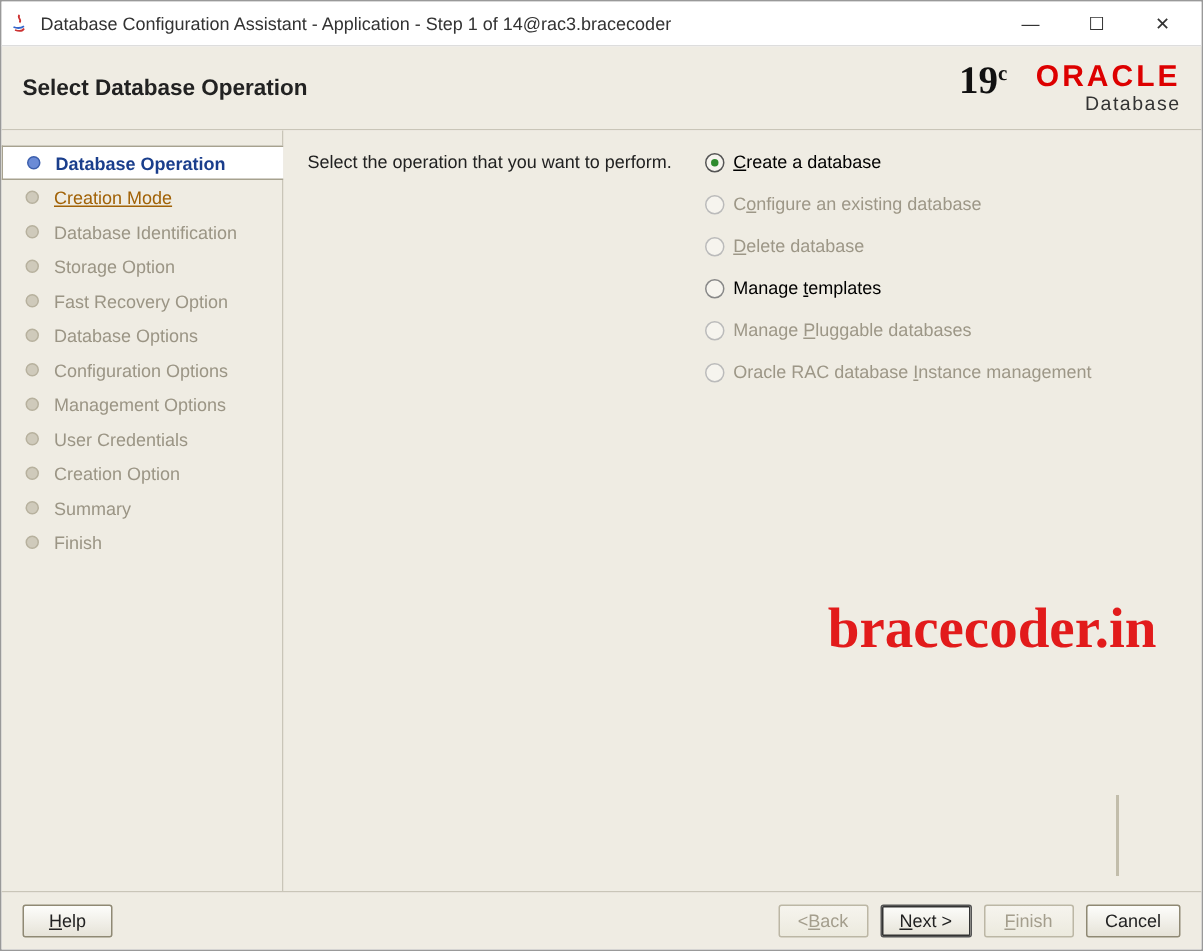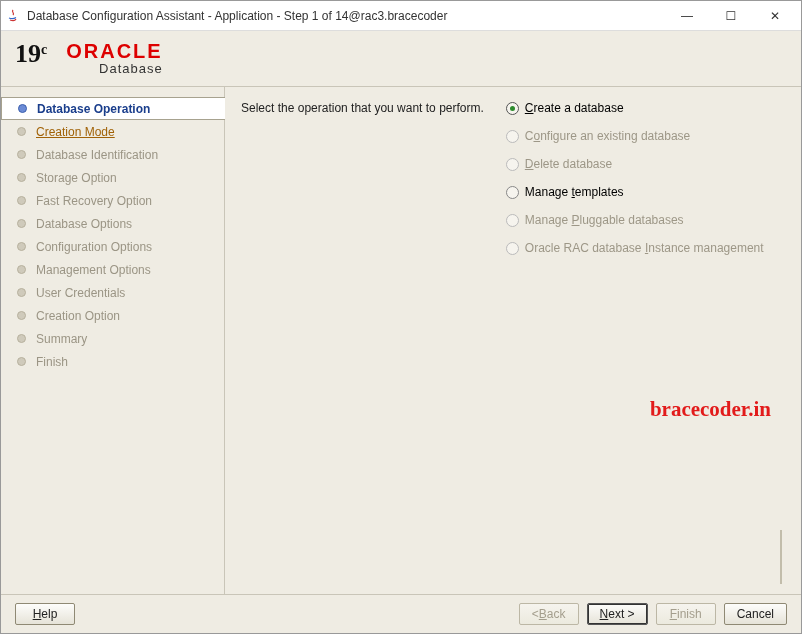--- a/index.html
+++ b/index.html
@@ -83,21 +83,21 @@
     font-size: 13px;
     letter-spacing: 1px;
   }
   .main {
     display: flex;
     height: 508px;
     background: #efece3;
     border-bottom: 1px solid #c9c5b8;
   }
   .sidebar {
-    width: 224px;
+    width: 188px;
     background: #efece3;
     border-right: 1px solid #c9c5b8;
     padding: 10px 0 0 0;
   }
   .step {
     display: flex;
     align-items: center;
     padding: 4px 8px 4px 16px;
     font-size: 12px;
     color: #9b9585;
@@ -172,21 +172,21 @@
     background: #2e8b2e;
   }
   .radio-row.disabled { color: #9d9787; }
   .mnemonic { text-decoration: underline; }
   .watermark {
     position: absolute;
     right: 30px;
     top: 310px;
     color: #e21b1b;
     font-family: Georgia, "Times New Roman", serif;
-    font-size: 21px;
+    font-size: 38px;
     font-weight: bold;
   }
   .msgbox {
     margin-top: auto;
     height: 54px;
     background: #e8e5da;
     border: 1px solid #c2bdab;
   }
   .footer {
     height: 38px;
@@ -233,20 +233,21 @@
   </span>
   <span class="title">Database Configuration Assistant - Application - Step 1 of 14@rac3.bracecoder</span>
   <div class="win-controls">
     <div class="win-btn">—</div>
     <div class="win-btn">☐</div>
     <div class="win-btn">✕</div>
   </div>
 </div>
 
 <div class="header">
+  <div class="header-title">Select Database Operation</div>
   <div class="oracle-brand">
     <span class="brand-19c"><span>19</span><sup>c</sup></span>
     <span class="brand-right">
       <span class="brand-oracle">ORACLE</span>
       <span class="brand-db">Database</span>
     </span>
   </div>
 </div>
 
 <div class="main">

